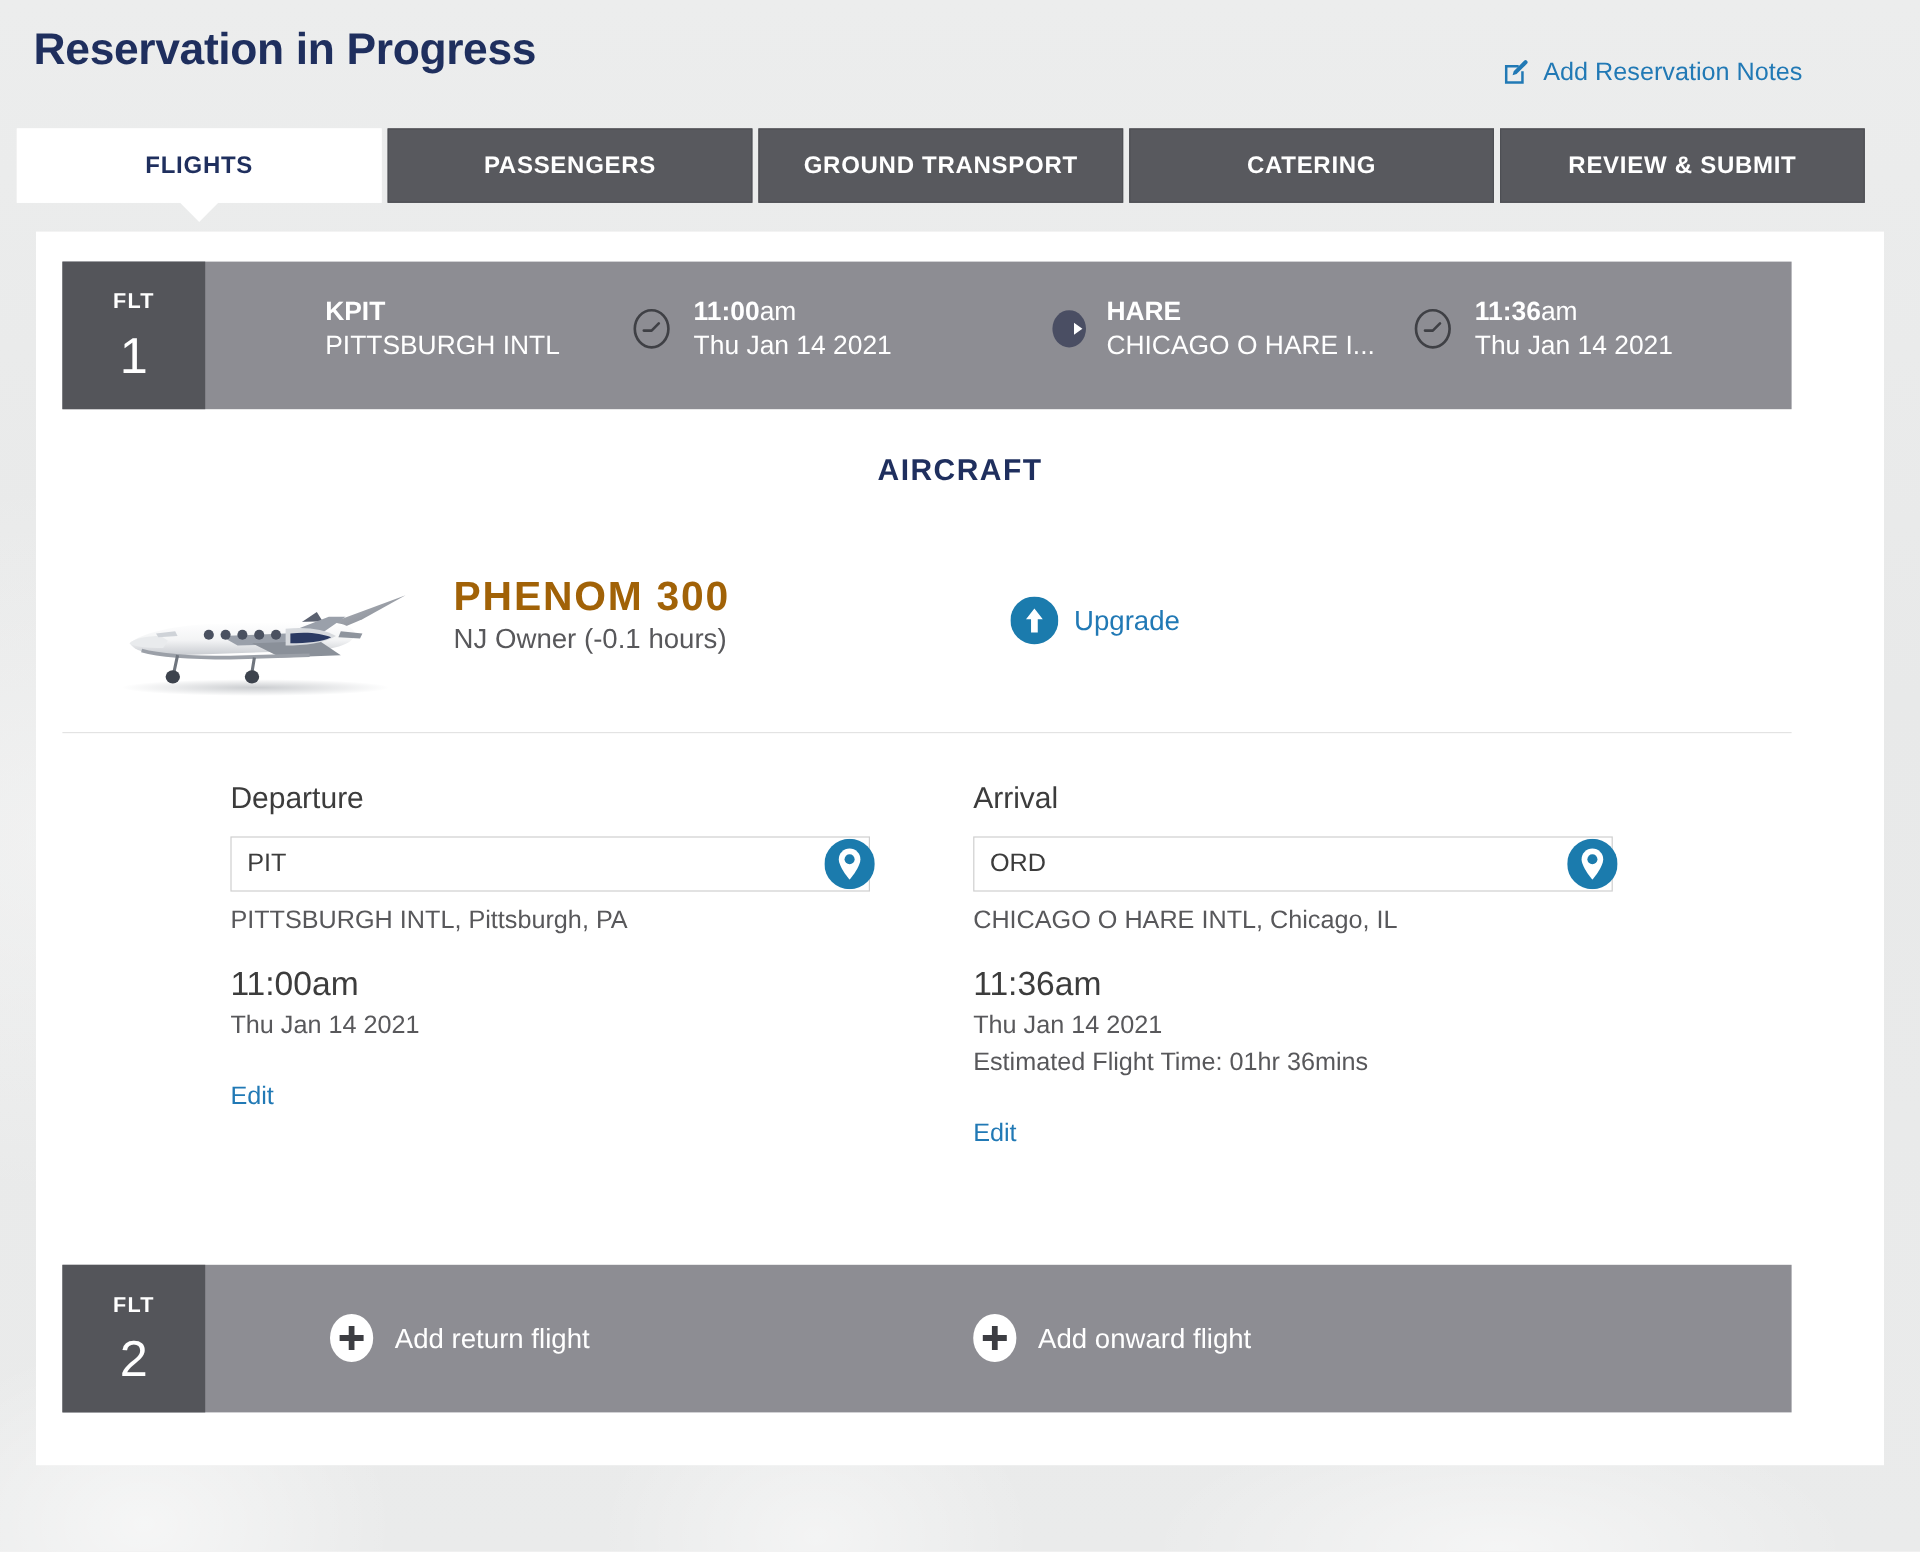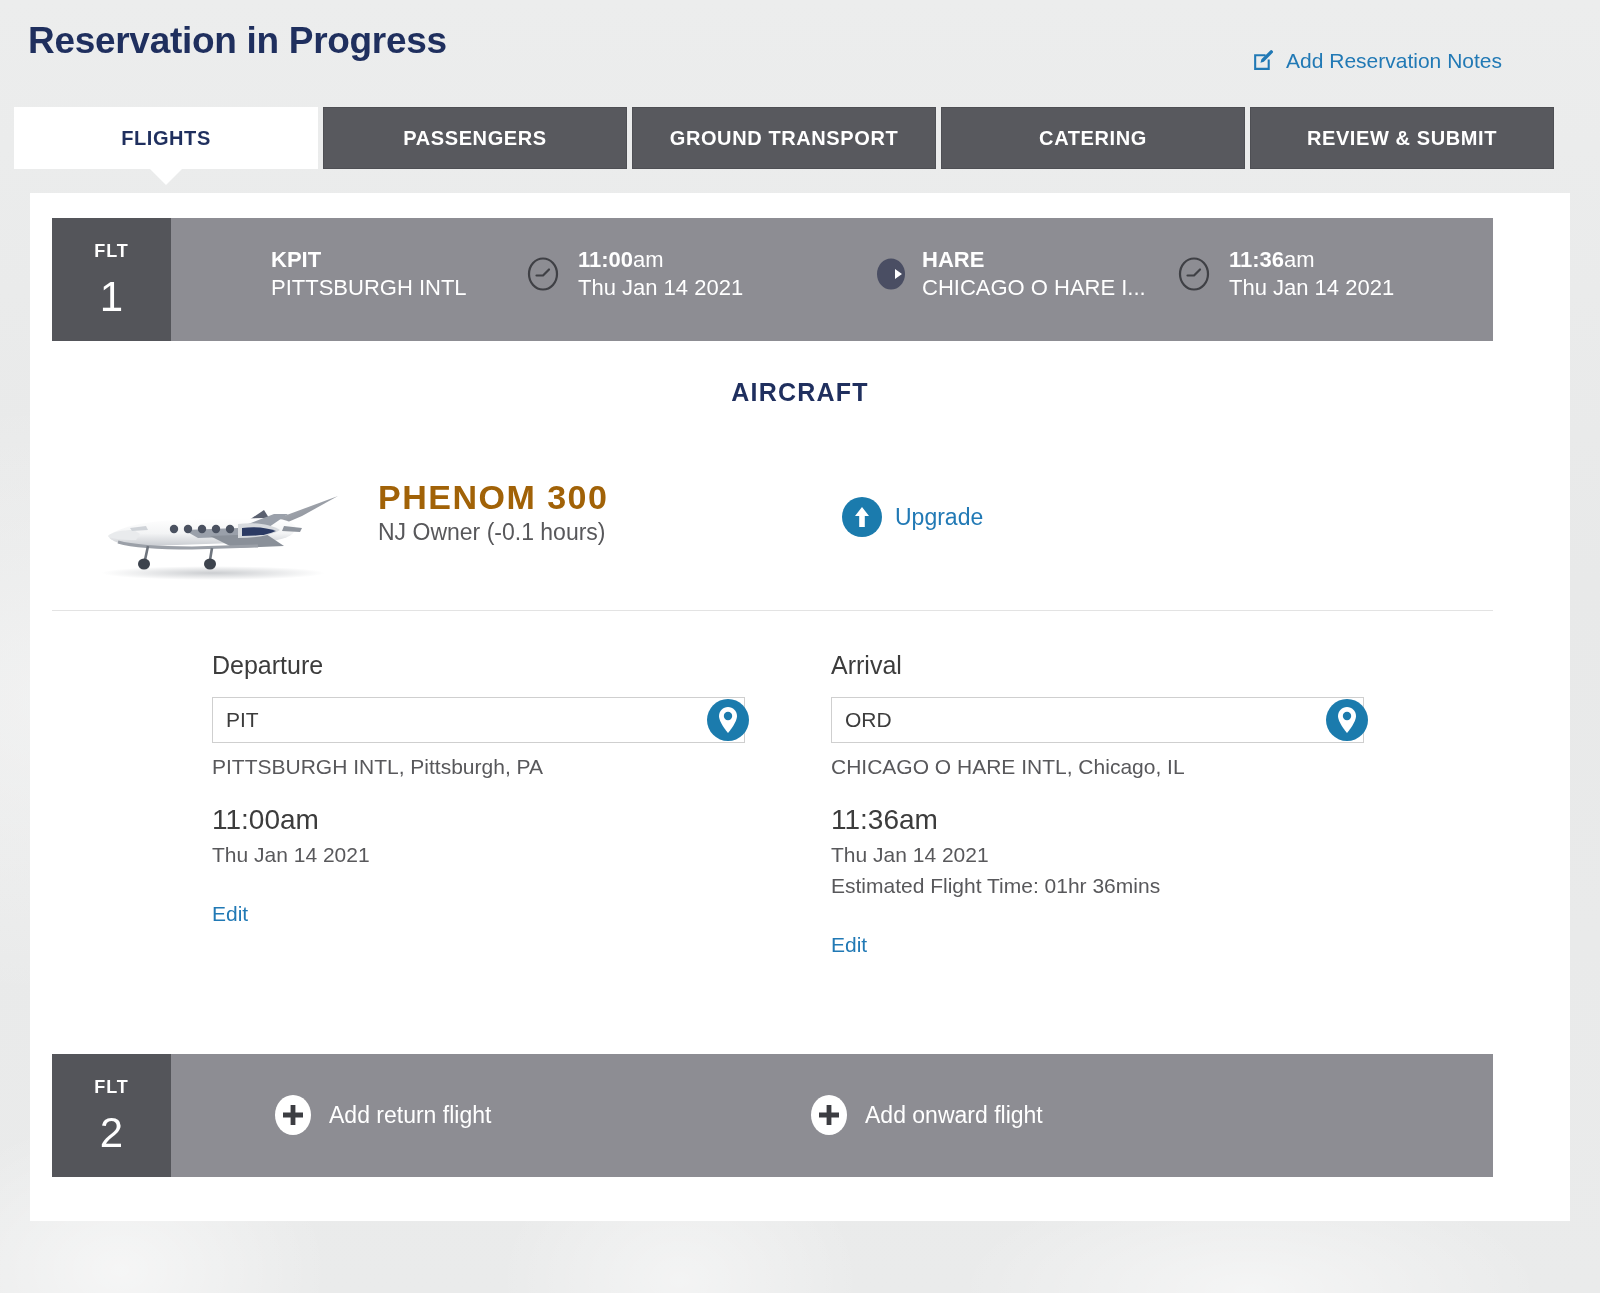--- a/index.html
+++ b/index.html
@@ -221,21 +221,21 @@
     position: absolute;
     left: 22px;
     top: 417px;
     width: 1441px;
     height: 1px;
     background: #e3e3e3;
   }
 
   
   .legs-grid { position: absolute; top: 458px; left: 0; width: 100%; }
-  .leg-col { position: absolute; width: 540px; margin-left: 20px; }
+  .leg-col { position: absolute; width: 540px; }
   .leg-col.left  { left: 162px; }
   .leg-col.right { left: 781px; }
 
   .leg-title { font-size: 25px; color: #3c3c3c; font-weight: 400; margin-bottom: 17px; }
 
   .field-wrap { position: relative; width: 533px; height: 46px; }
   .field-input {
     width: 533px;
     height: 46px;
     border: 1px solid #cfcfcf;

